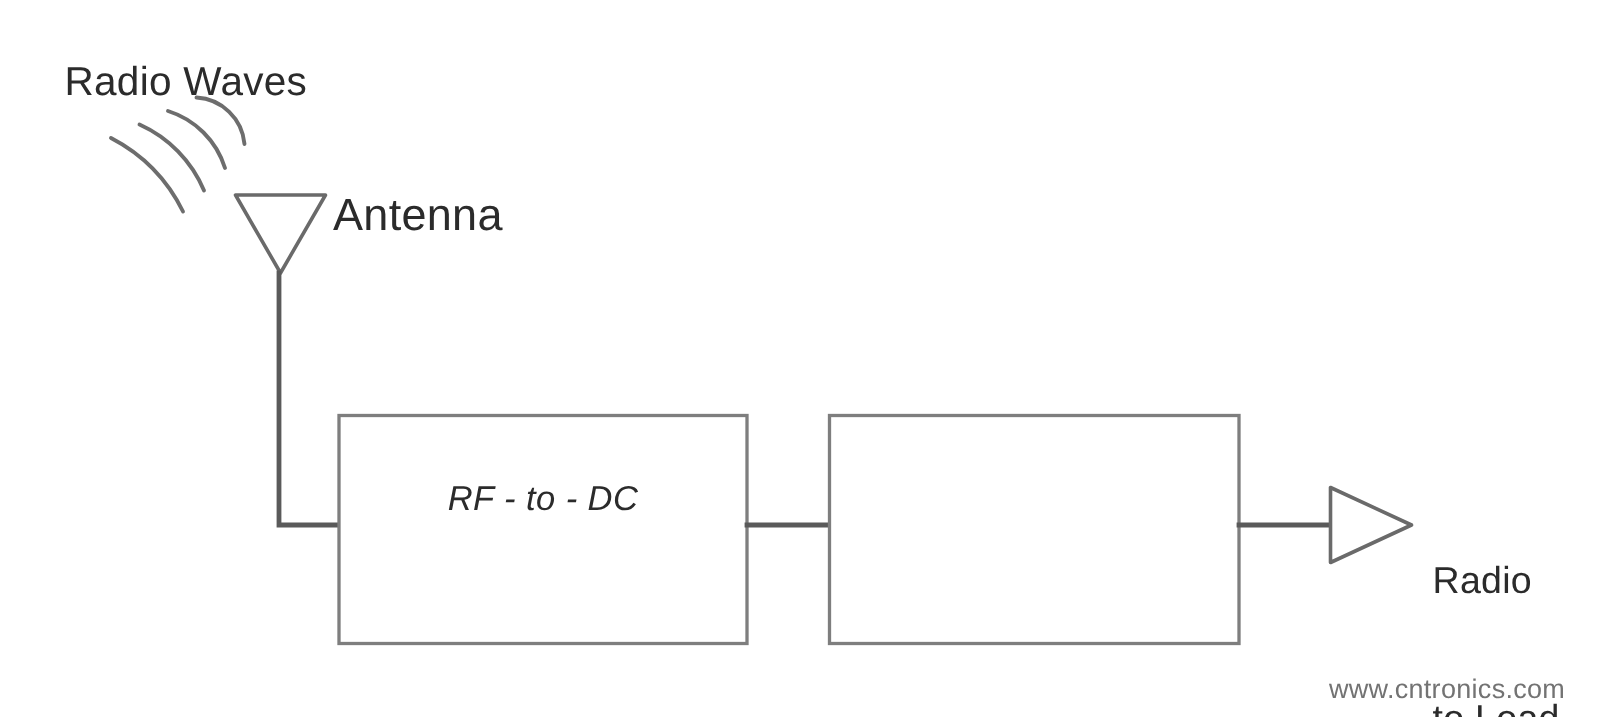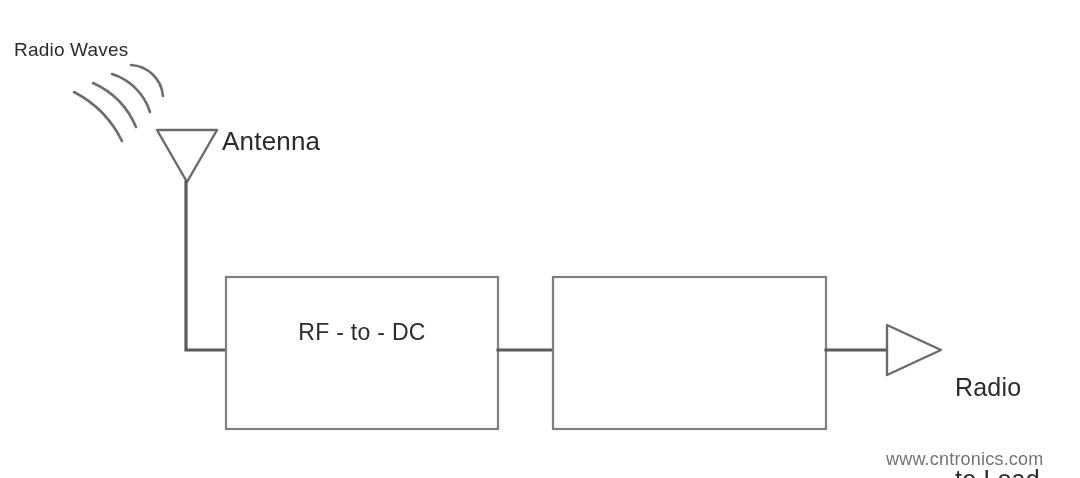--- a/index.html
+++ b/index.html
@@ -27,48 +27,49 @@
     display: block;
   }
   .lbl {
     position: absolute;
     color: #2b2b2b;
     font-family: "Liberation Sans", "DejaVu Sans", sans-serif;
     white-space: pre;
     line-height: 1.22;
   }
   #label-radio-waves {
-    left: 14px;
+    left: 43px;
     top: 38px;
-    font-size: 19px;
+    font-size: 27px;
     letter-spacing: 0.2px;
     text-align: right;
   }
   #label-antenna {
     left: 222px;
     top: 126px;
-    font-size: 26px;
+    font-size: 30px;
     letter-spacing: 0.2px;
   }
   #label-output-to-load {
     left: 955px;
     top: 311px;
     font-size: 25px;
     text-align: left;
     letter-spacing: 0.2px;
   }
   #label-output-to-load .ln { display: block; }
   .block-label {
     position: absolute;
     text-align: center;
     font-size: 23px;
     color: #2b2b2b;
     font-family: "Liberation Sans", "DejaVu Sans", sans-serif;
     line-height: 1.42;
     letter-spacing: 0.3px;
+    font-style: italic;
   }
   #block-label-rf-to-dc {
     left: 226px;
     top: 316px;
     width: 272px;
   }
   #block-label-power-conditioning {
     left: 553px;
     top: 316px;
     width: 273px;

